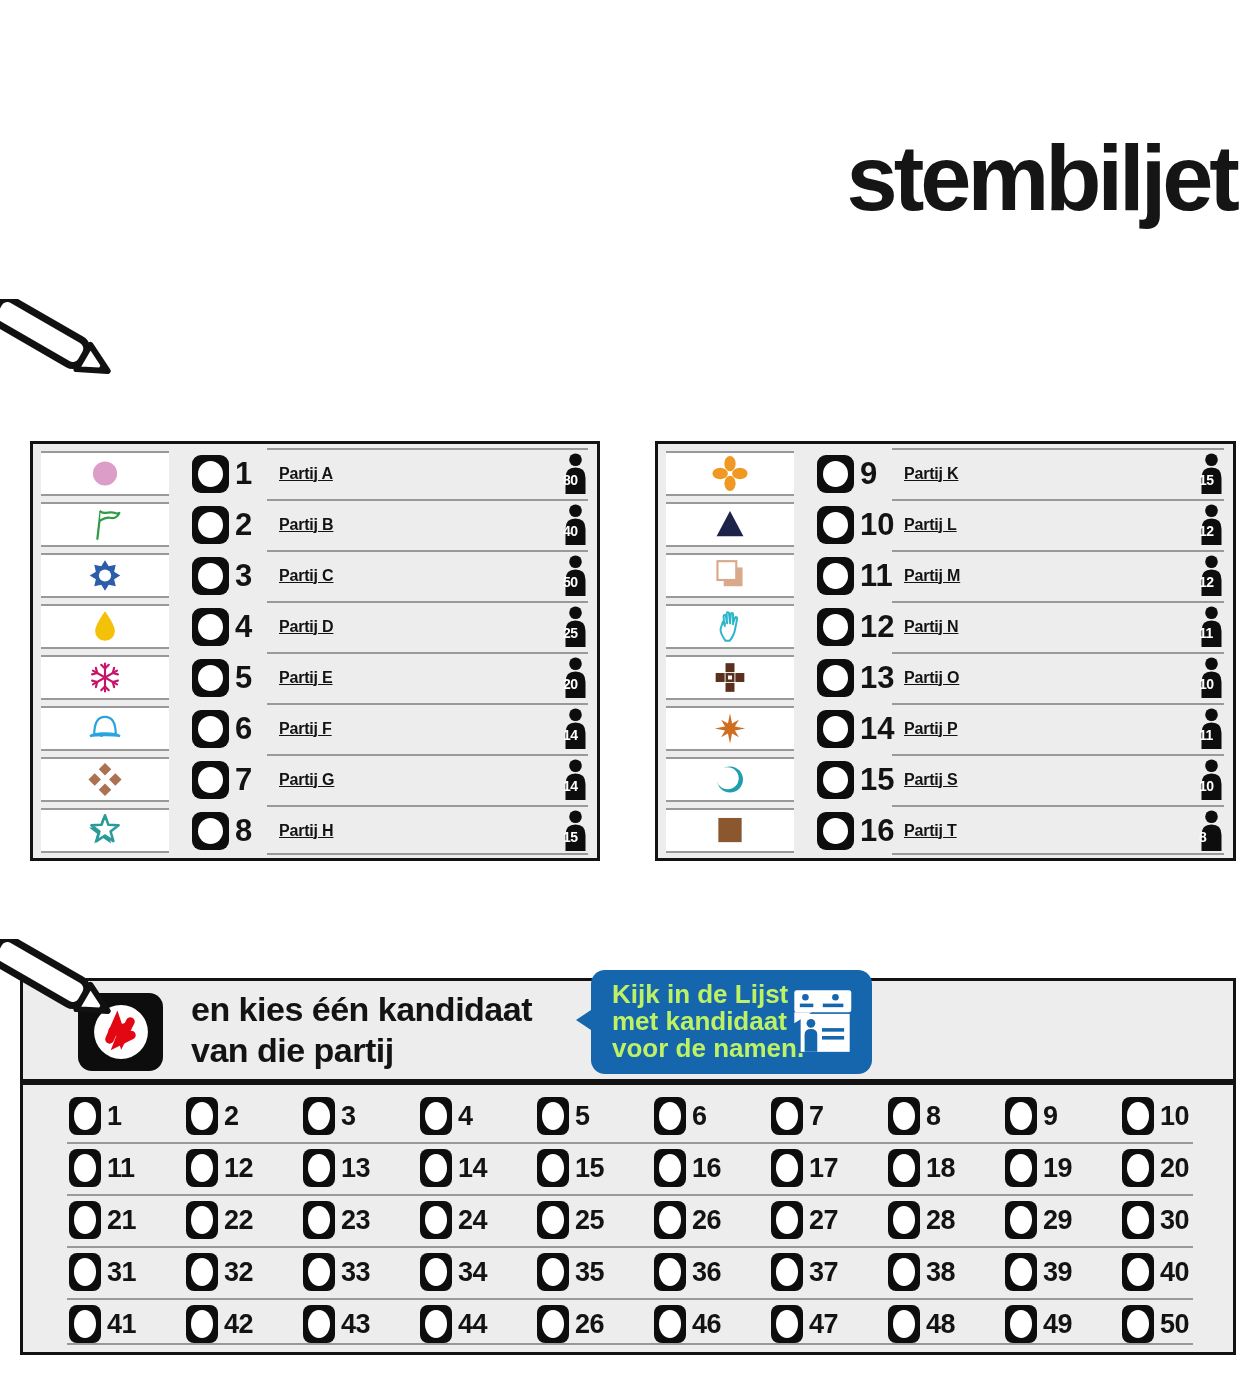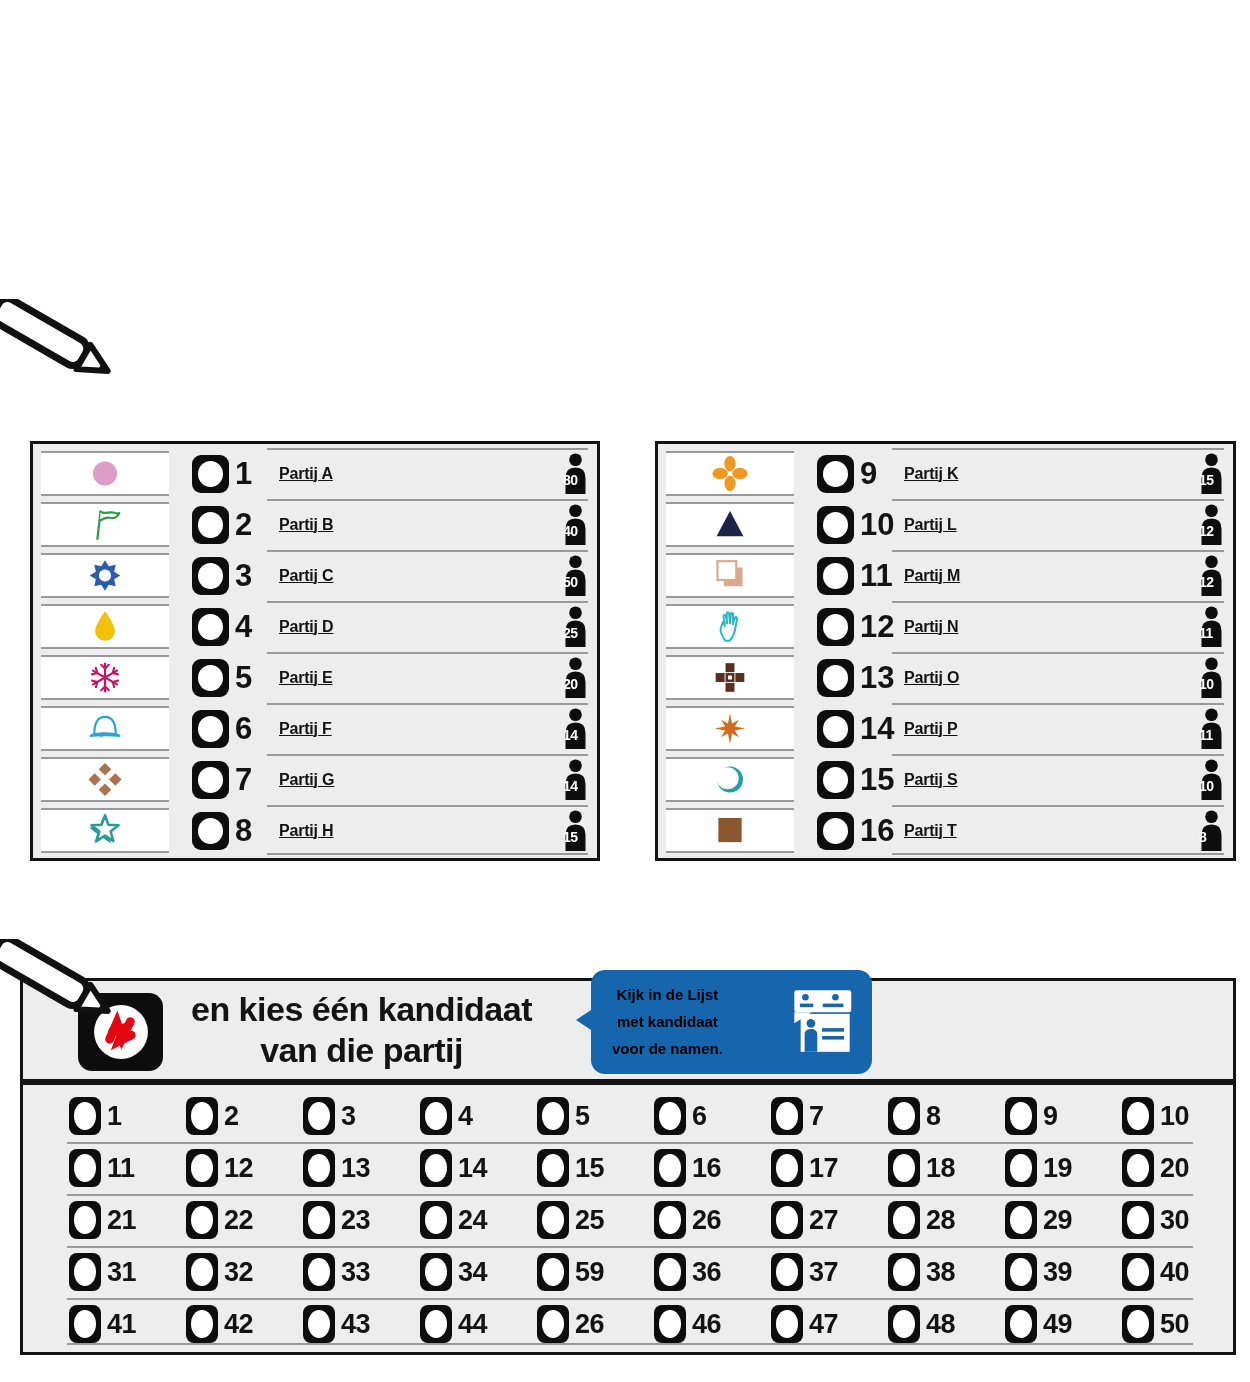--- a/index.html
+++ b/index.html
@@ -10,40 +10,40 @@
   .page{position:relative; width:1250px; height:1382px; background:#fff; overflow:hidden;}
 
   .page-title{
     position:absolute; top:126px; right:14px;
     font-size:92px; font-weight:800; letter-spacing:-4px; color:#151515;
   }
 
   
   .bar{position:absolute; left:20px; width:1216px; background:var(--panel); border:3px solid var(--ink);}
   #bar1{top:338px; height:99px;}
-  #bar2{top:978px; height:104px;text-align:center;}
+  #bar2{top:978px; height:104px;}
   .badge{
     position:absolute; left:55px; top:12px; width:85px; height:74px;
     background:#0d0d0d; border-radius:14px; display:flex; align-items:center; justify-content:center;
   }
   #bar2 .badge{height:78px;}
   .bar-title{position:absolute; left:168px; top:50%; transform:translateY(-50%);
     font-size:34px; font-weight:700; letter-spacing:-0.5px; white-space:nowrap;}
   .bar-title.two-line{line-height:41px;}
   .pencil{position:absolute; z-index:6;}
   #pencil1{left:-4px; top:299px;}
   #pencil2{left:-4px; top:939px;}
 
   
   .bubble{position:absolute; left:568px; top:-11px; width:281px; height:104px;
     background:var(--blue); border-radius:14px; z-index:4;}
   .bubble::before{content:""; position:absolute; left:-15px; top:38px; width:0; height:0;
     border-top:12px solid transparent; border-bottom:12px solid transparent;
     border-right:18px solid var(--blue);}
-  .bubble-text{position:absolute; left:21px; top:11px; color:#000000; font-size:15px;
+  .bubble-text{position:absolute; left:21px; top:11px; color:#bef264; font-size:26px;
     font-weight:700; line-height:27px; white-space:nowrap;}
   .bubble-icon{position:absolute; right:16px; top:17px;}
 
   
   .panel{position:absolute; background:var(--panel); border:3px solid var(--ink);}
   #party-left{left:30px; top:441px; width:570px; height:420px;}
   #party-right{left:655px; top:441px; width:581px; height:420px;}
   .party-rows{position:relative; padding-top:4px; height:100%;}
   .party-rows::after{content:""; position:absolute; left:234px; right:9px; bottom:3px; height:2px; background:var(--line);}
   .party-row{height:51px; display:flex; align-items:center; position:relative;}
@@ -70,20 +70,21 @@
   .cand-cell{width:117px; display:flex; align-items:center; flex:none;}
   .cb-sm{width:32px; height:38px; border-radius:8px;}
   .cb-sm::after{inset:5px;}
   .cnum{font-size:27px; font-weight:700; margin-left:6px; letter-spacing:-0.5px;}
 </style>
 </head>
 <body>
 
 <div class="page">
 
+  <h1 class="page-title">stembiljet</h1>
 
   <svg id="pencil1" class="pencil" width="160" height="110" viewBox="0 0 160 110">
     <g transform="translate(6,11) rotate(30)">
       <rect x="-6" y="-14" width="100" height="28" rx="10" fill="#fff" stroke="#111" stroke-width="7"></rect>
       <path d="M94,-14 L122,0 L94,14 Z" fill="#fff" stroke="#111" stroke-width="6" stroke-linejoin="round"></path>
       <path d="M113,-4.5 L123,0 L113,4.5 Z" fill="#111"></path>
     </g>
   </svg>
   <svg id="pencil2" class="pencil" width="160" height="110" viewBox="0 0 160 110">
     <g transform="translate(6,11) rotate(30)">
@@ -642,21 +643,21 @@
           <div class="cand-cell">
     <div class="cb cb-sm"></div>
     <span class="cnum">33</span>
   </div>
           <div class="cand-cell">
     <div class="cb cb-sm"></div>
     <span class="cnum">34</span>
   </div>
           <div class="cand-cell">
     <div class="cb cb-sm"></div>
-    <span class="cnum">59</span>
+    <span class="cnum">35</span>
   </div>
           <div class="cand-cell">
     <div class="cb cb-sm"></div>
     <span class="cnum">36</span>
   </div>
           <div class="cand-cell">
     <div class="cb cb-sm"></div>
     <span class="cnum">37</span>
   </div>
           <div class="cand-cell">

